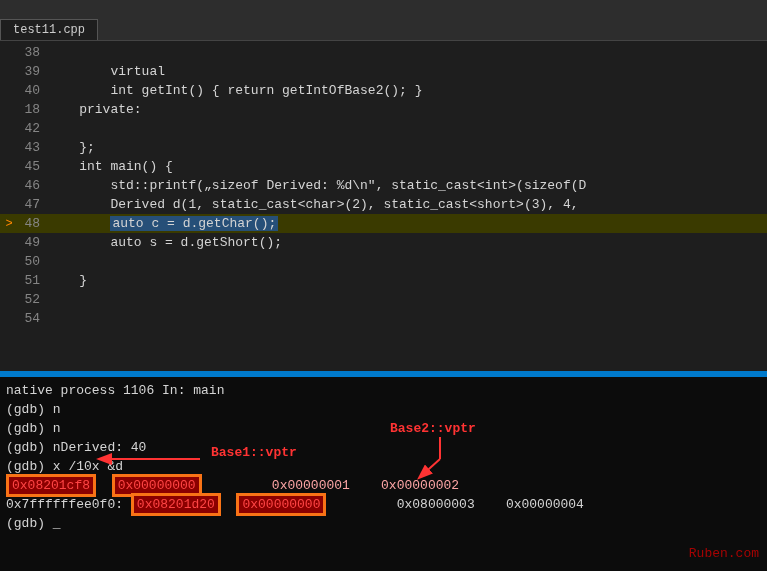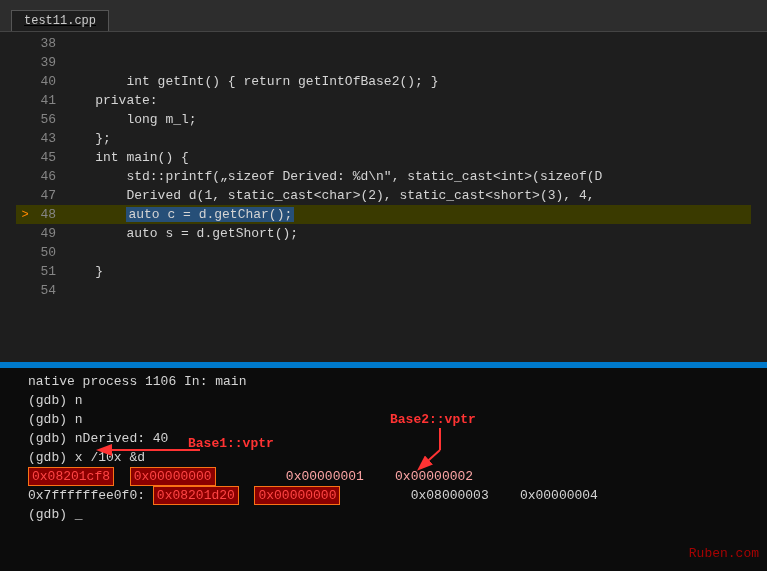--- a/index.html
+++ b/index.html
@@ -11,26 +11,25 @@
       font-size: 13px;
       overflow: hidden;
       display: flex;
       flex-direction: column;
     }
 
     
     .tab-bar {
       background: #2d2d2d;
       border-bottom: 1px solid #444;
-      padding: 4px 0 0 11px;
+      padding: 4px 0 0 0;
       display: flex;
       align-items: flex-end;
-      height: 32px;
-      flex-shrink: 0;
-      text-decoration: underline;
+      height: 41px;
+      flex-shrink: 0;
     }
     .tab {
       background: #1e1e1e;
       color: #ccc;
       padding: 3px 12px;
       border: 1px solid #555;
       border-bottom: none;
       font-size: 12px;
       white-space: nowrap;
     }
@@ -41,21 +40,21 @@
       flex: 0 0 auto;
       height: 330px;
       overflow: hidden;
       display: flex;
       flex-direction: column;
     }
 
     .code-lines {
       flex: 1;
       overflow: hidden;
-      padding: 2px 16px;
+      padding: 2px 0;
     }
 
     .code-line {
       display: flex;
       align-items: center;
       height: 19px;
       padding: 0 0;
       position: relative;
     }
 
@@ -107,27 +106,26 @@
       font-size: 13px;
       position: relative;
     }
 
     .terminal-line {
       height: 19px;
       display: flex;
       align-items: center;
       white-space: pre;
       color: #d4d4d4;
-      margin-left: 22px;
     }
     .term-highlight-red {
       background: #8b0000;
       color: #ff4444;
       padding: 1px 3px;
-      border: 1px solid #f97316;
+      border: 3px solid #f97316;
     }
 
     
     .annotation-container {
       position: absolute;
       top: 0; left: 0; right: 0; bottom: 0;
       pointer-events: none;
     }
 
     .annotation-label {
@@ -171,35 +169,35 @@
   <div class="code-lines" id="code-lines-container">
 
   <div class="code-line">
         <span class="line-arrow"></span>
         <span class="line-num">38</span>
         <span class="line-content"></span>
       </div>
       <div class="code-line">
         <span class="line-arrow"></span>
         <span class="line-num">39</span>
+        <span class="line-content">        virtual</span>
       </div>
       <div class="code-line">
         <span class="line-arrow"></span>
         <span class="line-num">40</span>
         <span class="line-content">        int getInt() { return getIntOfBase2(); }</span>
       </div>
       <div class="code-line">
         <span class="line-arrow"></span>
-        <span class="line-num">41</span>
+        <span class="line-num">18</span>
         <span class="line-content">    private:</span>
       </div>
       <div class="code-line">
         <span class="line-arrow"></span>
-        <span class="line-num">56</span>
-        <span class="line-content">        long m_l;</span>
+        <span class="line-num">42</span>
       </div>
       <div class="code-line">
         <span class="line-arrow"></span>
         <span class="line-num">43</span>
         <span class="line-content">    };</span>
       </div>
       <div class="code-line">
         <span class="line-arrow"></span>
         <span class="line-num">45</span>
         <span class="line-content">    int main() {</span>
@@ -225,20 +223,25 @@
         <span class="line-content">        auto s = d.getShort();</span>
       </div>
       <div class="code-line">
         <span class="line-arrow"></span>
         <span class="line-num">50</span>
       </div>
       <div class="code-line">
         <span class="line-arrow"></span>
         <span class="line-num">51</span>
         <span class="line-content">    }</span>
+      </div>
+      <div class="code-line">
+        <span class="line-arrow"></span>
+        <span class="line-num">52</span>
+        <span class="line-content"></span>
       </div>
       <div class="code-line">
         <span class="line-arrow"></span>
         <span class="line-num">54</span>
         <span class="line-content"></span>
       </div>
     </div>
 </div>
 
 <div class="separator"></div>
@@ -267,18 +270,18 @@
       <line x1="440" y1="82" x2="420" y2="100" stroke="#ff3333" stroke-width="2" marker-end="url(#arrowhead2)"></line>
       <defs>
         <marker id="arrowhead" markerWidth="8" markerHeight="6" refX="6" refY="3" orient="auto">
           <polygon points="0 0, 8 3, 0 6" fill="#ff3333"></polygon>
         </marker>
         <marker id="arrowhead2" markerWidth="8" markerHeight="6" refX="6" refY="3" orient="auto">
           <polygon points="0 0, 8 3, 0 6" fill="#ff3333"></polygon>
         </marker>
       </defs>
     </svg>
-    <div class="annotation-label" style="top: 68px; left: 188px;">Base1::vptr</div>
+    <div class="annotation-label" style="top: 68px; left: 211px;">Base1::vptr</div>
     <div class="annotation-label" style="top: 44px; left: 390px; font-family: Liberation Mono, monospace;">Base2::vptr</div>
   </div>
 
   <div class="watermark">Ruben.com</div>
 </div>
 
 </body></html>

